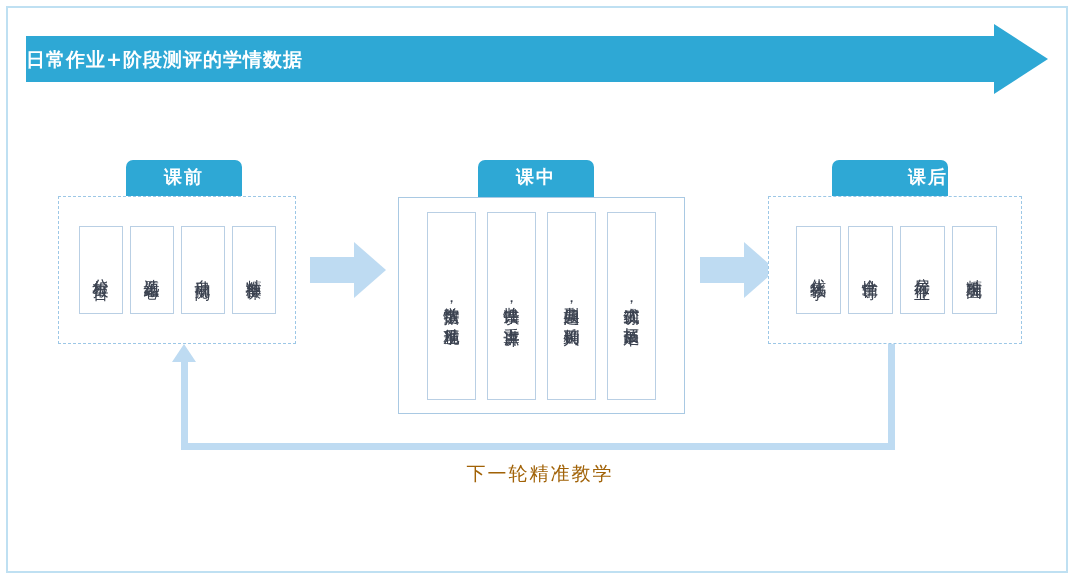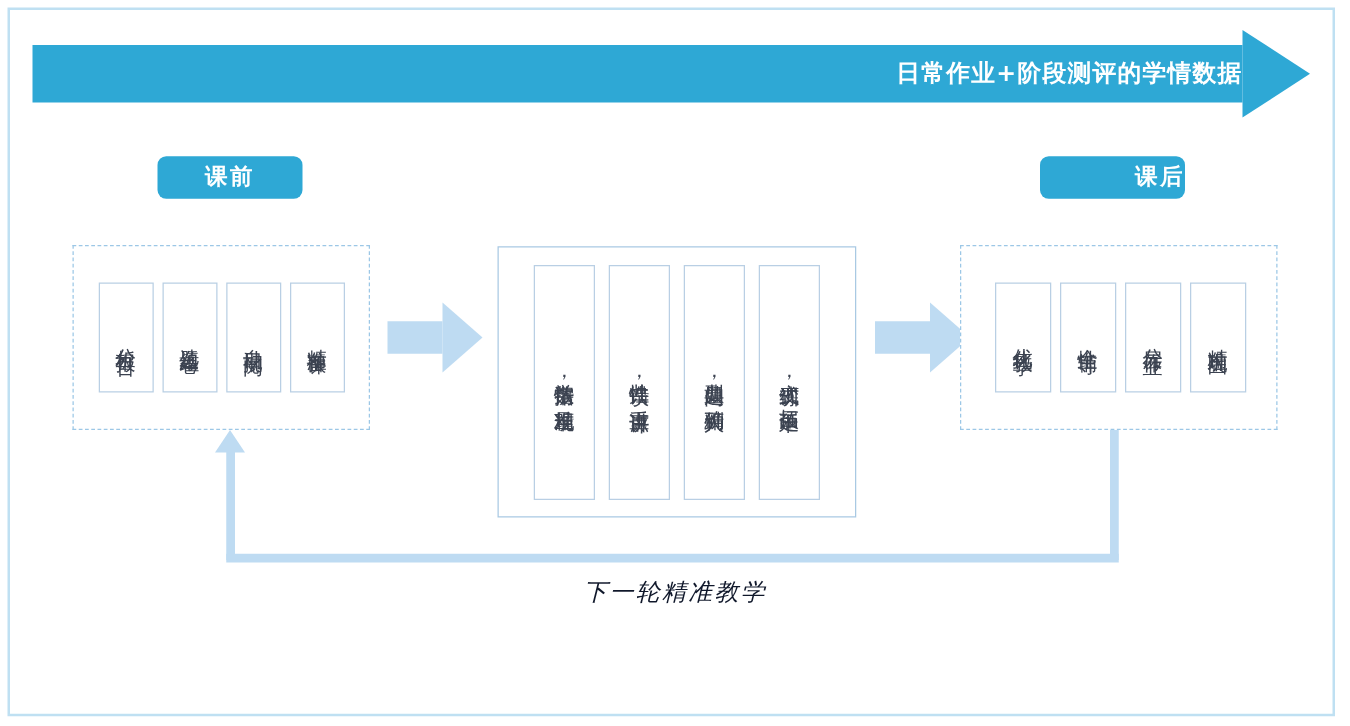--- a/index.html
+++ b/index.html
@@ -48,49 +48,50 @@
     border-top: 35px solid transparent;
     border-bottom: 35px solid transparent;
     border-left: 54px solid #2EA8D5;
   }
   .banner .label {
     position: absolute;
     left: 0;
     top: 0;
     height: 46px;
     line-height: 46px;
-    text-align: right;
+    text-align: left;
     color: #ffffff;
     font-size: 19px;
     font-weight: bold;
     letter-spacing: 1px;
     white-space: nowrap;
   }
   #banner-top { left: 26px; top: 36px; width: 1022px; }
   #banner-top .bar { width: 968px; }
   #banner-top .head { left: 968px; }
   #banner-top .label { width: 968px; }
 
   #banner-bottom { left: 26px; top: 521px; width: 1022px; }
   #banner-bottom .bar { width: 968px; }
   #banner-bottom .head { left: 968px; }
   #banner-bottom .label { width: 968px; }
 
   
   .stage-pill {
     position: absolute;
-    height: 34px;
+    height: 50px;
     line-height: 34px;
     background: #2EA8D5;
     border-radius: 7px;
     color: #ffffff;
     font-size: 18px;
     font-weight: bold;
     text-align: center;
     letter-spacing: 2px;
+    margin-top: 35px;
   }
   #pill-0 { left: 126px; top: 125px; width: 116px; }
   #pill-1 { left: 478px; top: 125px; width: 116px; }
   #pill-2 { left: 832px; top: 125px; width: 116px; text-align: right; }
 
   
   .group-dashed {
     position: absolute;
     border: 1.5px dashed #9cc7e6;
     box-sizing: border-box;
@@ -187,42 +188,42 @@
     border-left: 12px solid transparent;
     border-right: 12px solid transparent;
     border-bottom: 18px solid #bedbf2;
   }
   #loop-caption {
     position: absolute;
     left: 390px;
     top: 459px;
     width: 300px;
     text-align: center;
-    color: #0f172a;
+    color: #a16207;
     font-size: 19px;
     letter-spacing: 2px;
     background: #ffffff;
     padding: 2px 0;
-    font-style: italic;
   }
 </style>
 </head>
 <body>
 
 <div id="canvas">
 
   <div class="outer-frame"></div>
 
   <div class="banner" id="banner-top">
     <div class="bar"></div>
     <div class="head"></div>
     <div class="label">日常作业+阶段测评的学情数据</div>
   </div>
 
   <div class="stage-pill" id="pill-0">课前</div>
+  <div class="stage-pill" id="pill-1">课中</div>
   <div class="stage-pill" id="pill-2">课后</div>
 
   <div class="group-dashed" id="group-pre"></div>
   <div class="items" id="items-pre">
     <div class="item-card">
         <span class="vtext">分析报告</span>
       </div>
     <div class="item-card">
         <span class="vtext">选题组卷</span>
       </div>

